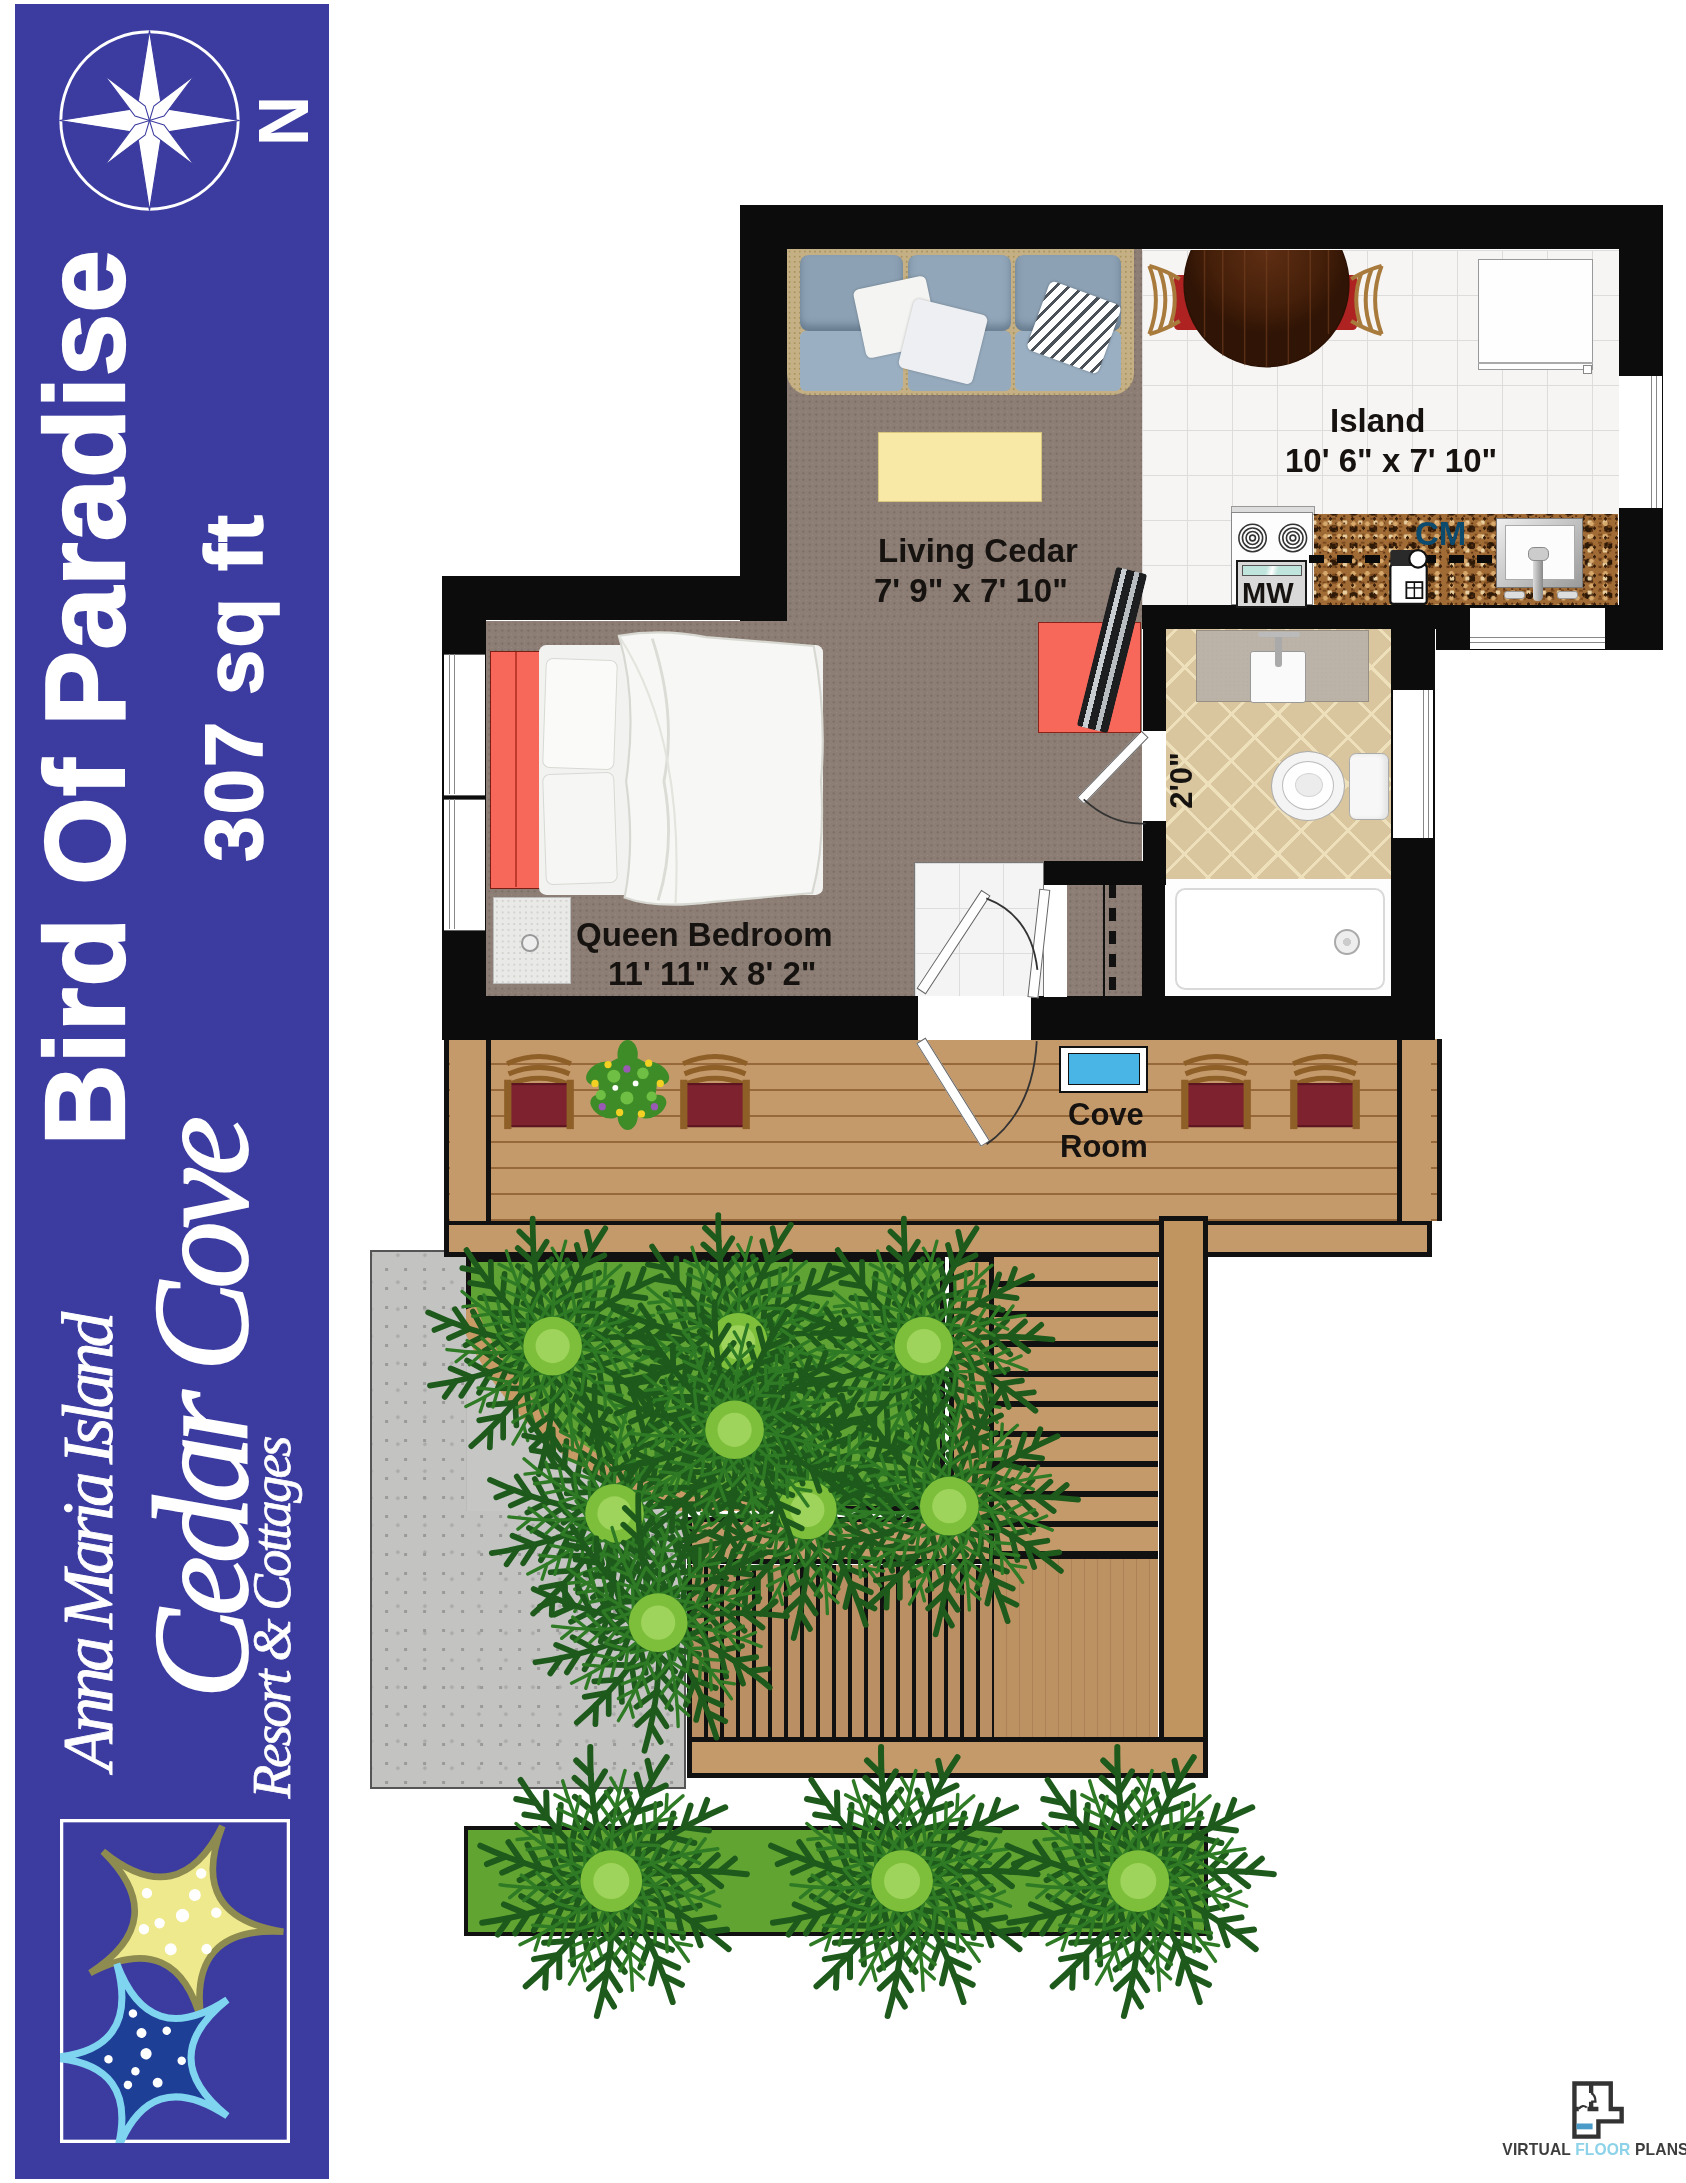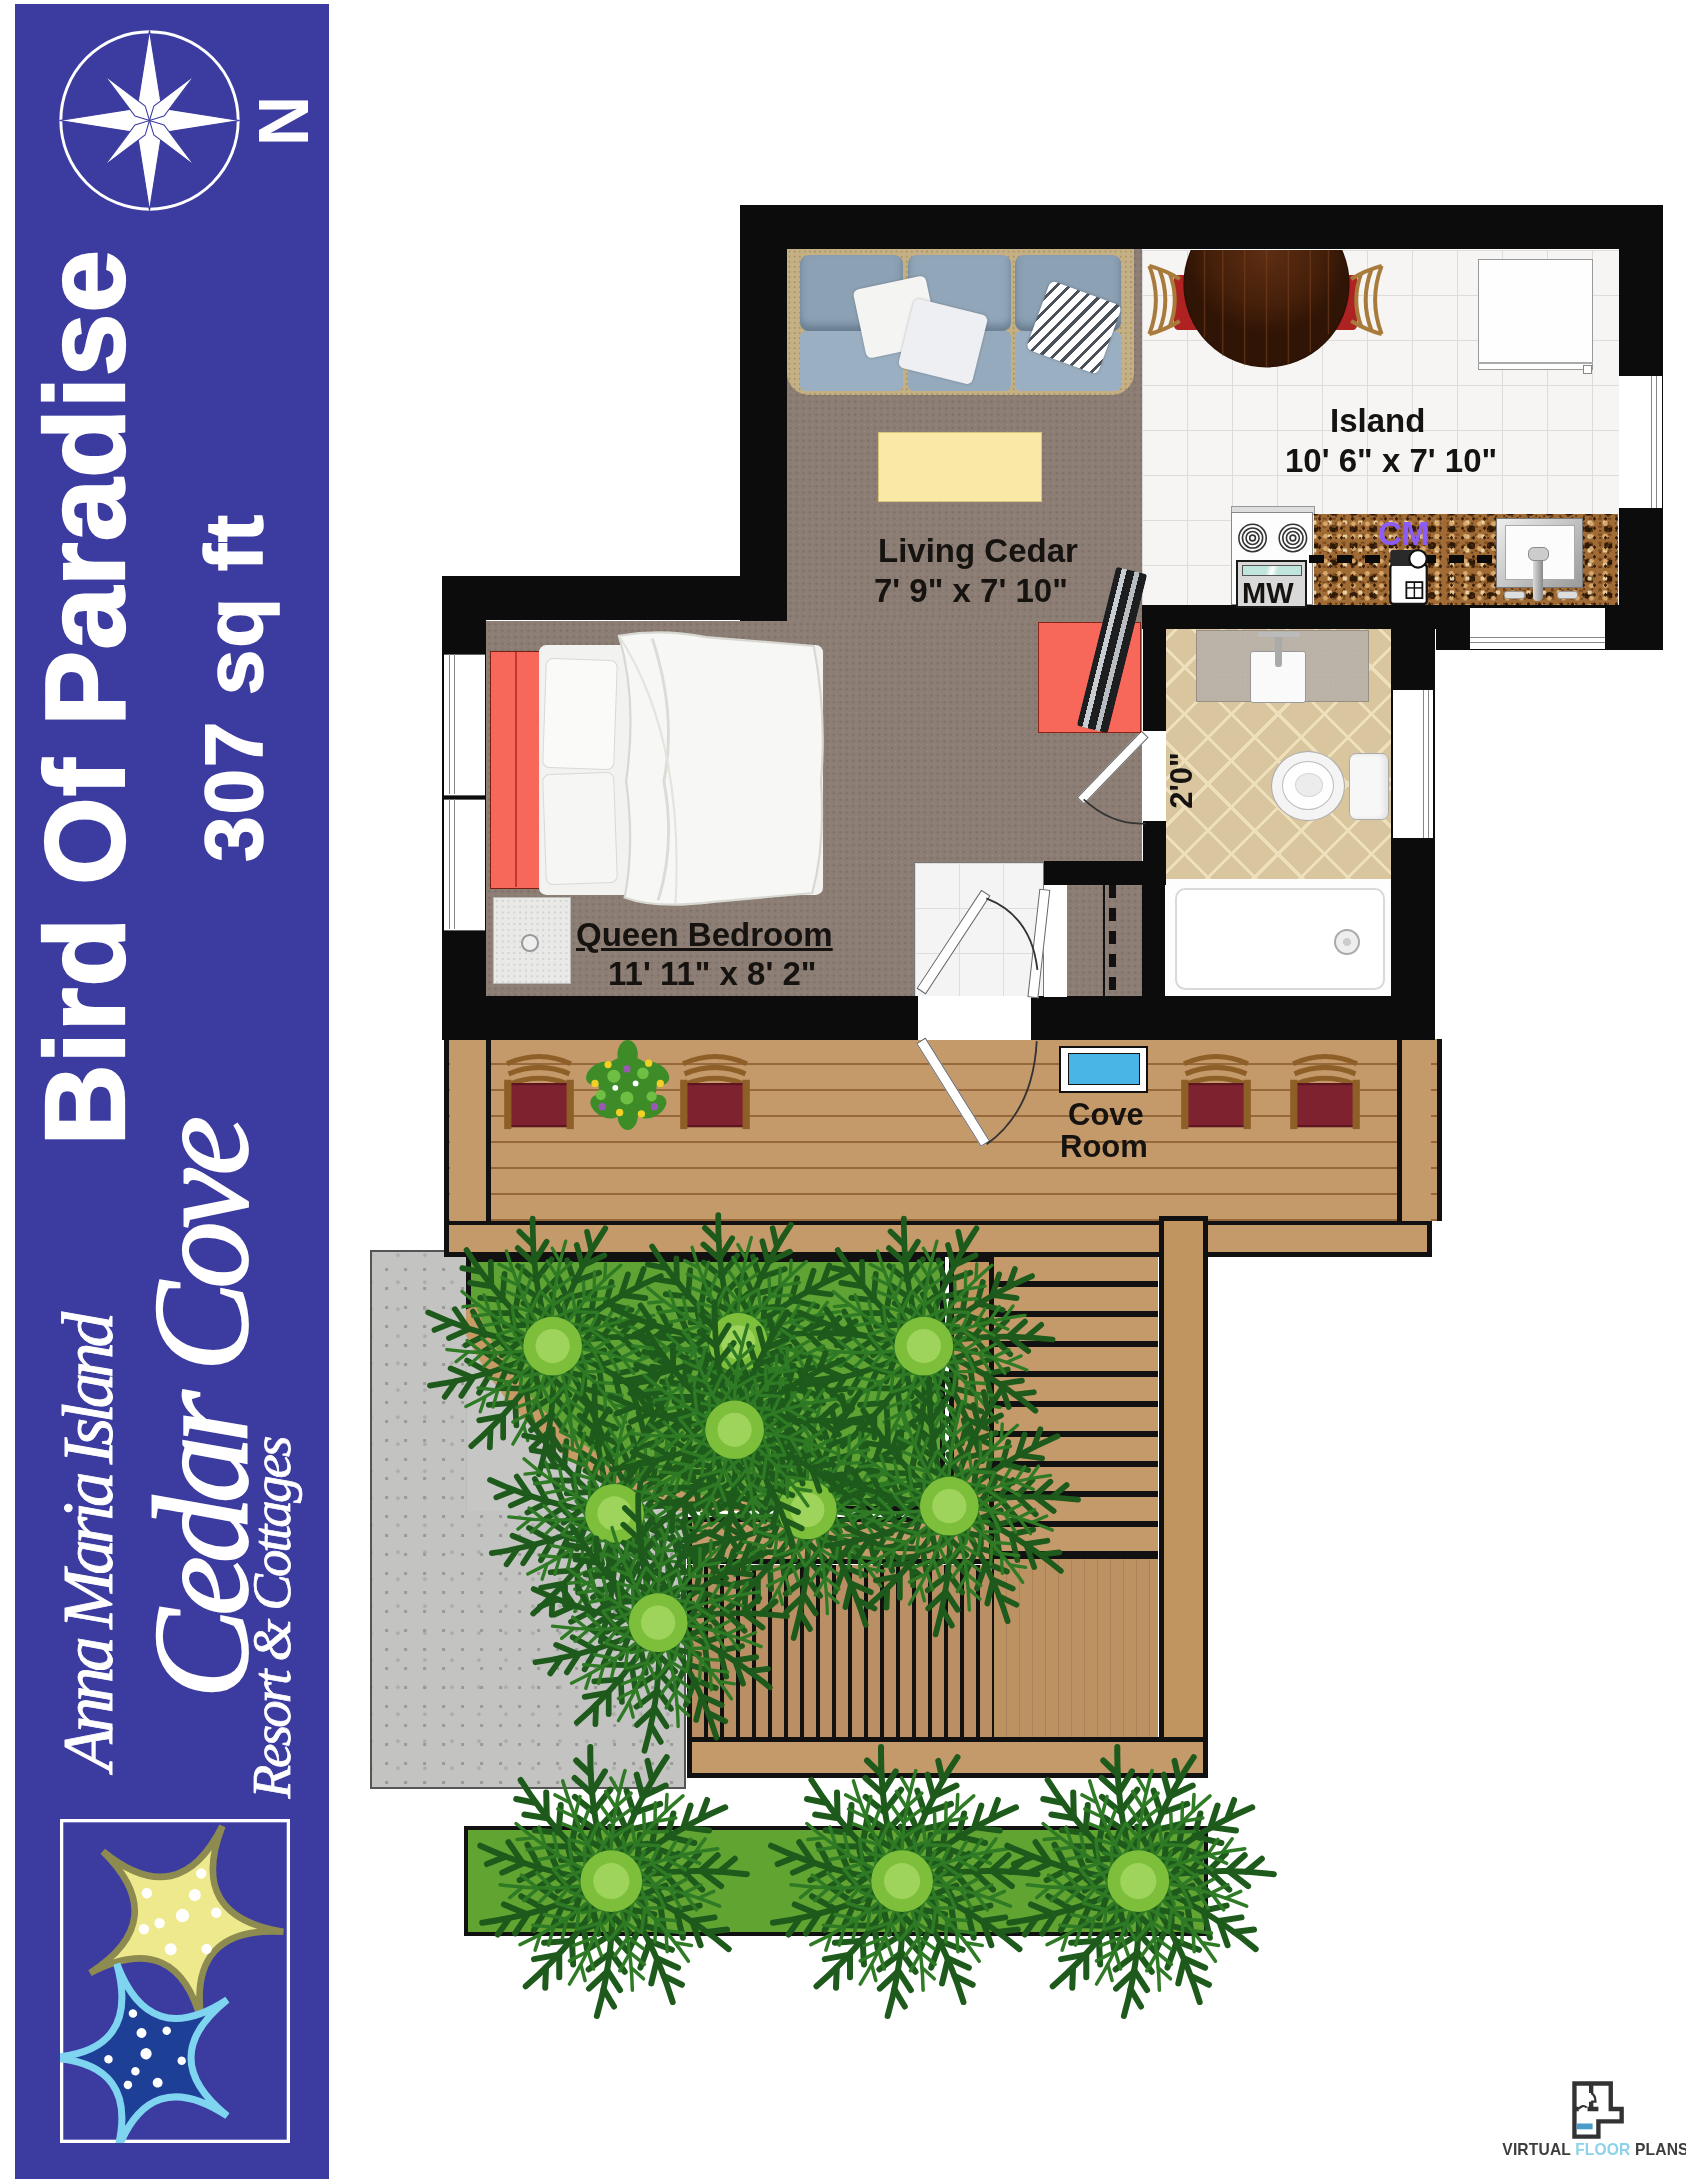--- a/index.html
+++ b/index.html
@@ -301,21 +301,21 @@
 
 <div class="abs" style="left:1236px;top:560px;width:71px;height:48px;background:#D9D9D9;border:2.2px solid #1a1a1a;box-sizing:border-box;"></div>
 <div class="abs" style="left:1242px;top:565px;width:60px;height:11px;background:#BFE5DC;border:1.5px solid #555;box-sizing:border-box;
   background-image:linear-gradient(105deg,transparent 40%,#ffffff 50%,transparent 60%);"></div>
 <div class="lbl" style="left:1242px;top:577px;font-size:29px;letter-spacing:0px;">MW</div>
 
 <div class="abs" style="left:1314px;top:514px;width:304px;height:91px;background:#A06B35;
   background-image:radial-gradient(#3a1f0a 22%, transparent 23%),radial-gradient(#D8A96C 26%, transparent 27%),radial-gradient(#5e3414 20%, transparent 21%),radial-gradient(#E9CF9F 22%, transparent 23%),radial-gradient(#7c4a1f 26%, transparent 27%),radial-gradient(#2e1806 30%, transparent 31%);
   background-size:11px 9.5px,14px 12.4px,8px 7.3px,15.3px 14px,9.5px 8px,19.6px 16.7px;background-position:0 0,4.4px 3.6px,2.2px 5.8px,8px 1.5px,5.8px 8.7px,10.2px 6.5px;"></div>
 
-<div class="lbl" style="left:1378px;top:515px;font-size:33px;color:#8b5cf6;">CM</div>
+<div class="lbl" style="left:1415px;top:515px;font-size:33px;color:#0c4a6e;">CM</div>
 
 <div class="abs" style="left:1309px;top:555px;width:186px;height:8px;
   background-image:repeating-linear-gradient(90deg,#0a0a0a 0 15.3px, transparent 15.3px 28px);"></div>
 
 <svg class="abs" style="left:1386px;top:547px;" width="48" height="60" viewBox="0 0 66 82">
   <rect x="6" y="24" width="50" height="54" rx="4" fill="#FFF" stroke="#111" stroke-width="3"></rect>
   <rect x="6" y="4" width="34" height="22" rx="3" fill="#2a2a2a"></rect>
   <circle cx="44" cy="16" r="12" fill="#FFF" stroke="#111" stroke-width="3"></circle>
   <rect x="28" y="48" width="22" height="22" fill="#FFF" stroke="#111" stroke-width="2.5"></rect>
   <line x1="39" y1="48" x2="39" y2="70" stroke="#111" stroke-width="2"></line>
@@ -357,21 +357,21 @@
 <svg class="abs" style="left:597px;top:627px;" width="240" height="285" viewBox="0 0 330 392">
   <path d="M 30 12 Q 90 2 150 14 L 298 26 Q 316 120 308 212 Q 314 300 296 366 L 160 378 Q 80 388 38 372 Q 52 300 40 212 Q 56 100 30 12 Z" fill="#F7F7F5" stroke="#D8D8D2" stroke-width="3"></path>
   <path d="M 76 16 Q 110 120 92 212 Q 108 300 84 376" fill="none" stroke="#DCDCD6" stroke-width="4"></path>
   <path d="M 30 12 Q 120 150 108 380" fill="none" stroke="#E4E4DE" stroke-width="3"></path>
 </svg>
 
 <div class="abs" style="left:493px;top:897px;width:78px;height:87px;background:#E9E9E7;border:1.5px solid #BBB;box-sizing:border-box;
   background-image:radial-gradient(#d2d2cf 25%, transparent 26%);background-size:5.8px 5.8px;"></div>
 <div class="abs" style="left:521px;top:934px;width:17.5px;height:17.5px;border-radius:50%;background:#EEE;border:2.2px solid #999;box-sizing:border-box;"></div>
 
-<div class="lbl" style="left:576px;top:916px;font-size:33px;text-decoration:underline;">Queen Bedroom</div>
+<div class="lbl" style="left:576px;top:916px;font-size:33px;">Queen Bedroom</div>
 <div class="lbl" style="left:608px;top:955px;font-size:33px;">11' 11" x 8' 2"</div>
 
 <div class="abs" style="left:1038px;top:622px;width:103px;height:111px;background:#F8685A;border:1.5px solid #8a2418;box-sizing:border-box;"></div>
 
 <div class="abs" style="left:1096px;top:568px;width:32px;height:164px;background:#1c1e20;border-radius:3.6px;transform:rotate(14deg);
   background-image:linear-gradient(90deg,transparent 5.8px,#c9ced2 5.8px,#c9ced2 11px,transparent 11px,transparent 19px,#b8bdc1 19px,#b8bdc1 24px,transparent 24px);"></div>
 
 <svg class="abs" style="left:501px;top:1042px;" width="76" height="90" viewBox="0 0 104 124">
   <g fill="none" stroke="#8F5F28" stroke-width="7">
     <path d="M 8 30 Q 52 10 96 30"></path>

